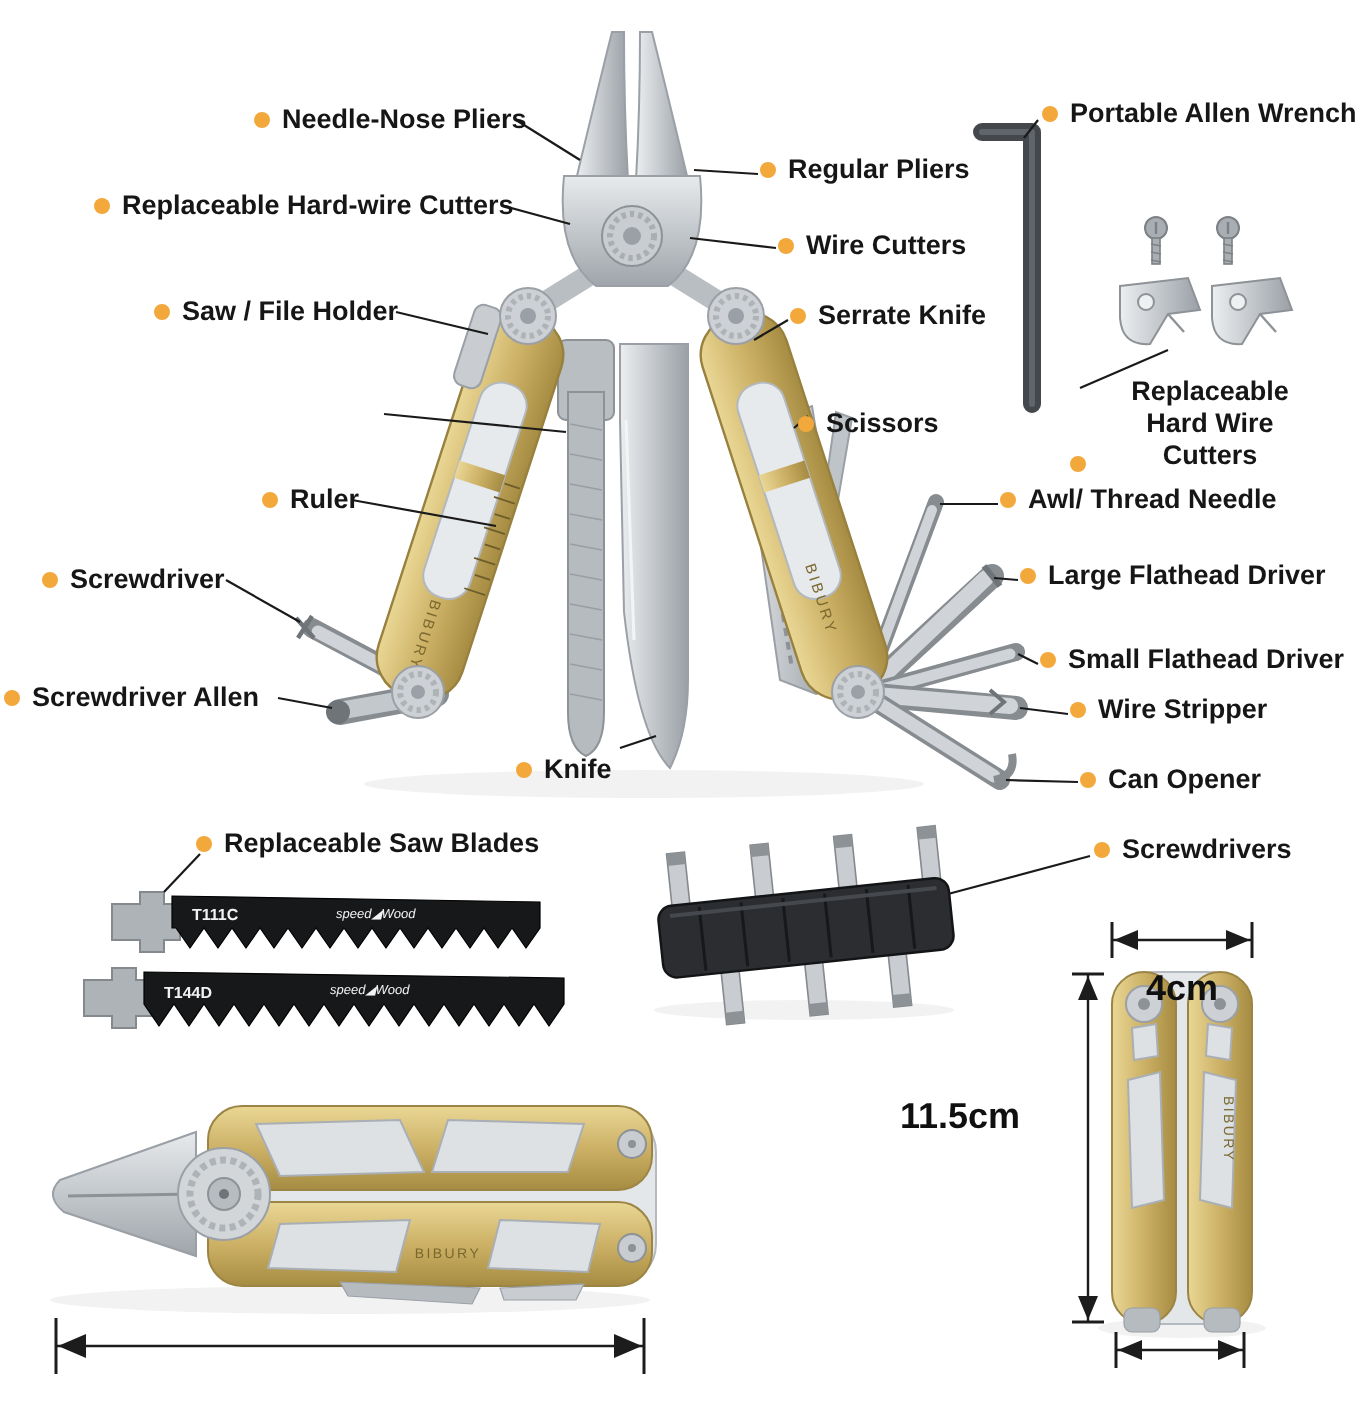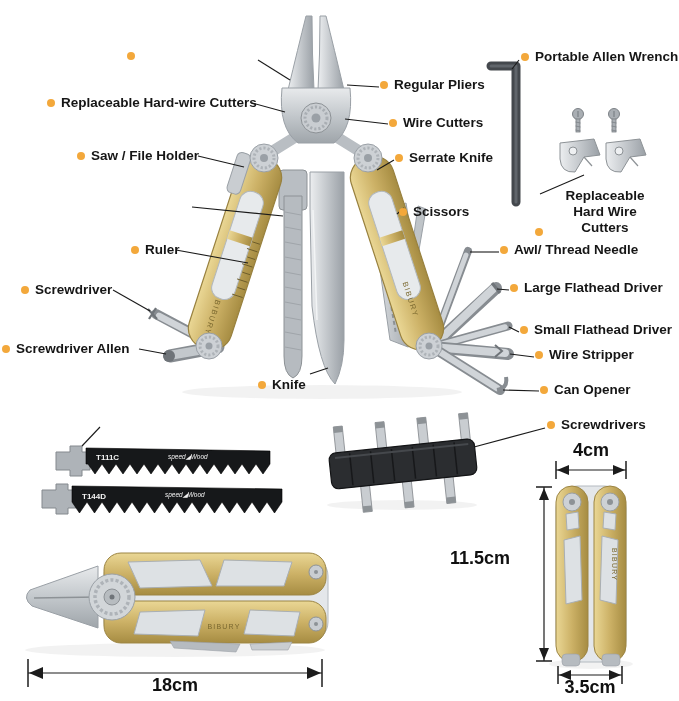--- a/index.html
+++ b/index.html
@@ -7,21 +7,21 @@
   #canvas { position:relative; width:679px; height:701px; background:#ffffff; overflow:hidden; }
   #art { position:absolute; left:0; top:0; }
   svg text { font-family:"Liberation Sans", sans-serif; }
   .callout { position:absolute; display:flex; align-items:center; gap:6px; font-size:13.5px;
              font-weight:600; color:#161616; line-height:16px; white-space:nowrap; }
   .callout .dot { width:8px; height:8px; border-radius:50%; background:#F3A83B; flex:0 0 auto; }
   .callout.two-line { align-items:flex-end; white-space:normal; }
   .callout.two-line .dot { margin-top:4px; }
   .callout.two-line .txt { width:112px; text-align:center; }
   .dim { position:absolute; font-size:18px; font-weight:700; color:#101010; line-height:1; }
-  .center { text-align:center; }
+  .center { text-align:center;margin-top:44px; }
 </style>
 </head>
 <body>
 
 <div id="canvas">
 
 <svg id="art" width="679" height="701" viewBox="0 0 679 701">
   <defs>
     <linearGradient id="gSteelH" x1="0" y1="0" x2="1" y2="0">
       <stop offset="0" stop-color="#eceef0"></stop>
@@ -359,20 +359,21 @@
     <path d="M558 666 L558 684" stroke-width="1.5"></path>
     <path d="M622 666 L622 684" stroke-width="1.5"></path>
     <path d="M558 675 L622 675" stroke-width="1.2"></path>
     <polygon points="559,675 571,670 571,680" stroke="none"></polygon>
     <polygon points="621,675 609,670 609,680" stroke="none"></polygon>
   </g>
 </svg>
 
 <div class="callout" style="left:127px;top:52px">
       <span class="dot"></span>
+      <span class="txt">Needle-Nose Pliers</span>
     </div>
 <div class="callout" style="left:77px;top:148px">
       <span class="dot"></span>
       <span class="txt">Saw / File Holder</span>
     </div>
 <div class="callout" style="left:47px;top:95px">
       <span class="dot"></span>
       <span class="txt">Replaceable Hard-wire Cutters</span>
     </div>
 <div class="callout" style="left:131px;top:242px">
@@ -430,20 +431,24 @@
     </div>
 <div class="callout" style="left:535px;top:347px">
       <span class="dot"></span>
       <span class="txt">Wire Stripper</span>
     </div>
 <div class="callout" style="left:540px;top:382px">
       <span class="dot"></span>
       <span class="txt">Can Opener</span>
     </div>
 
+<div class="callout" style="left:98px;top:414px">
+      <span class="dot"></span>
+      <span class="txt">Replaceable Saw Blades</span>
+    </div>
 <div class="callout" style="left:547px;top:417px">
       <span class="dot"></span>
       <span class="txt">Screwdrivers</span>
     </div>
 
 <div class="dim center" style="left:140px;top:676px;width:70px">18cm</div>
 <div class="dim center" style="left:556px;top:441px;width:70px">4cm</div>
 <div class="dim" style="left:444px;top:549px;width:72px;text-align:center">11.5cm</div>
 <div class="dim center" style="left:553px;top:678px;width:74px">3.5cm</div>
 

